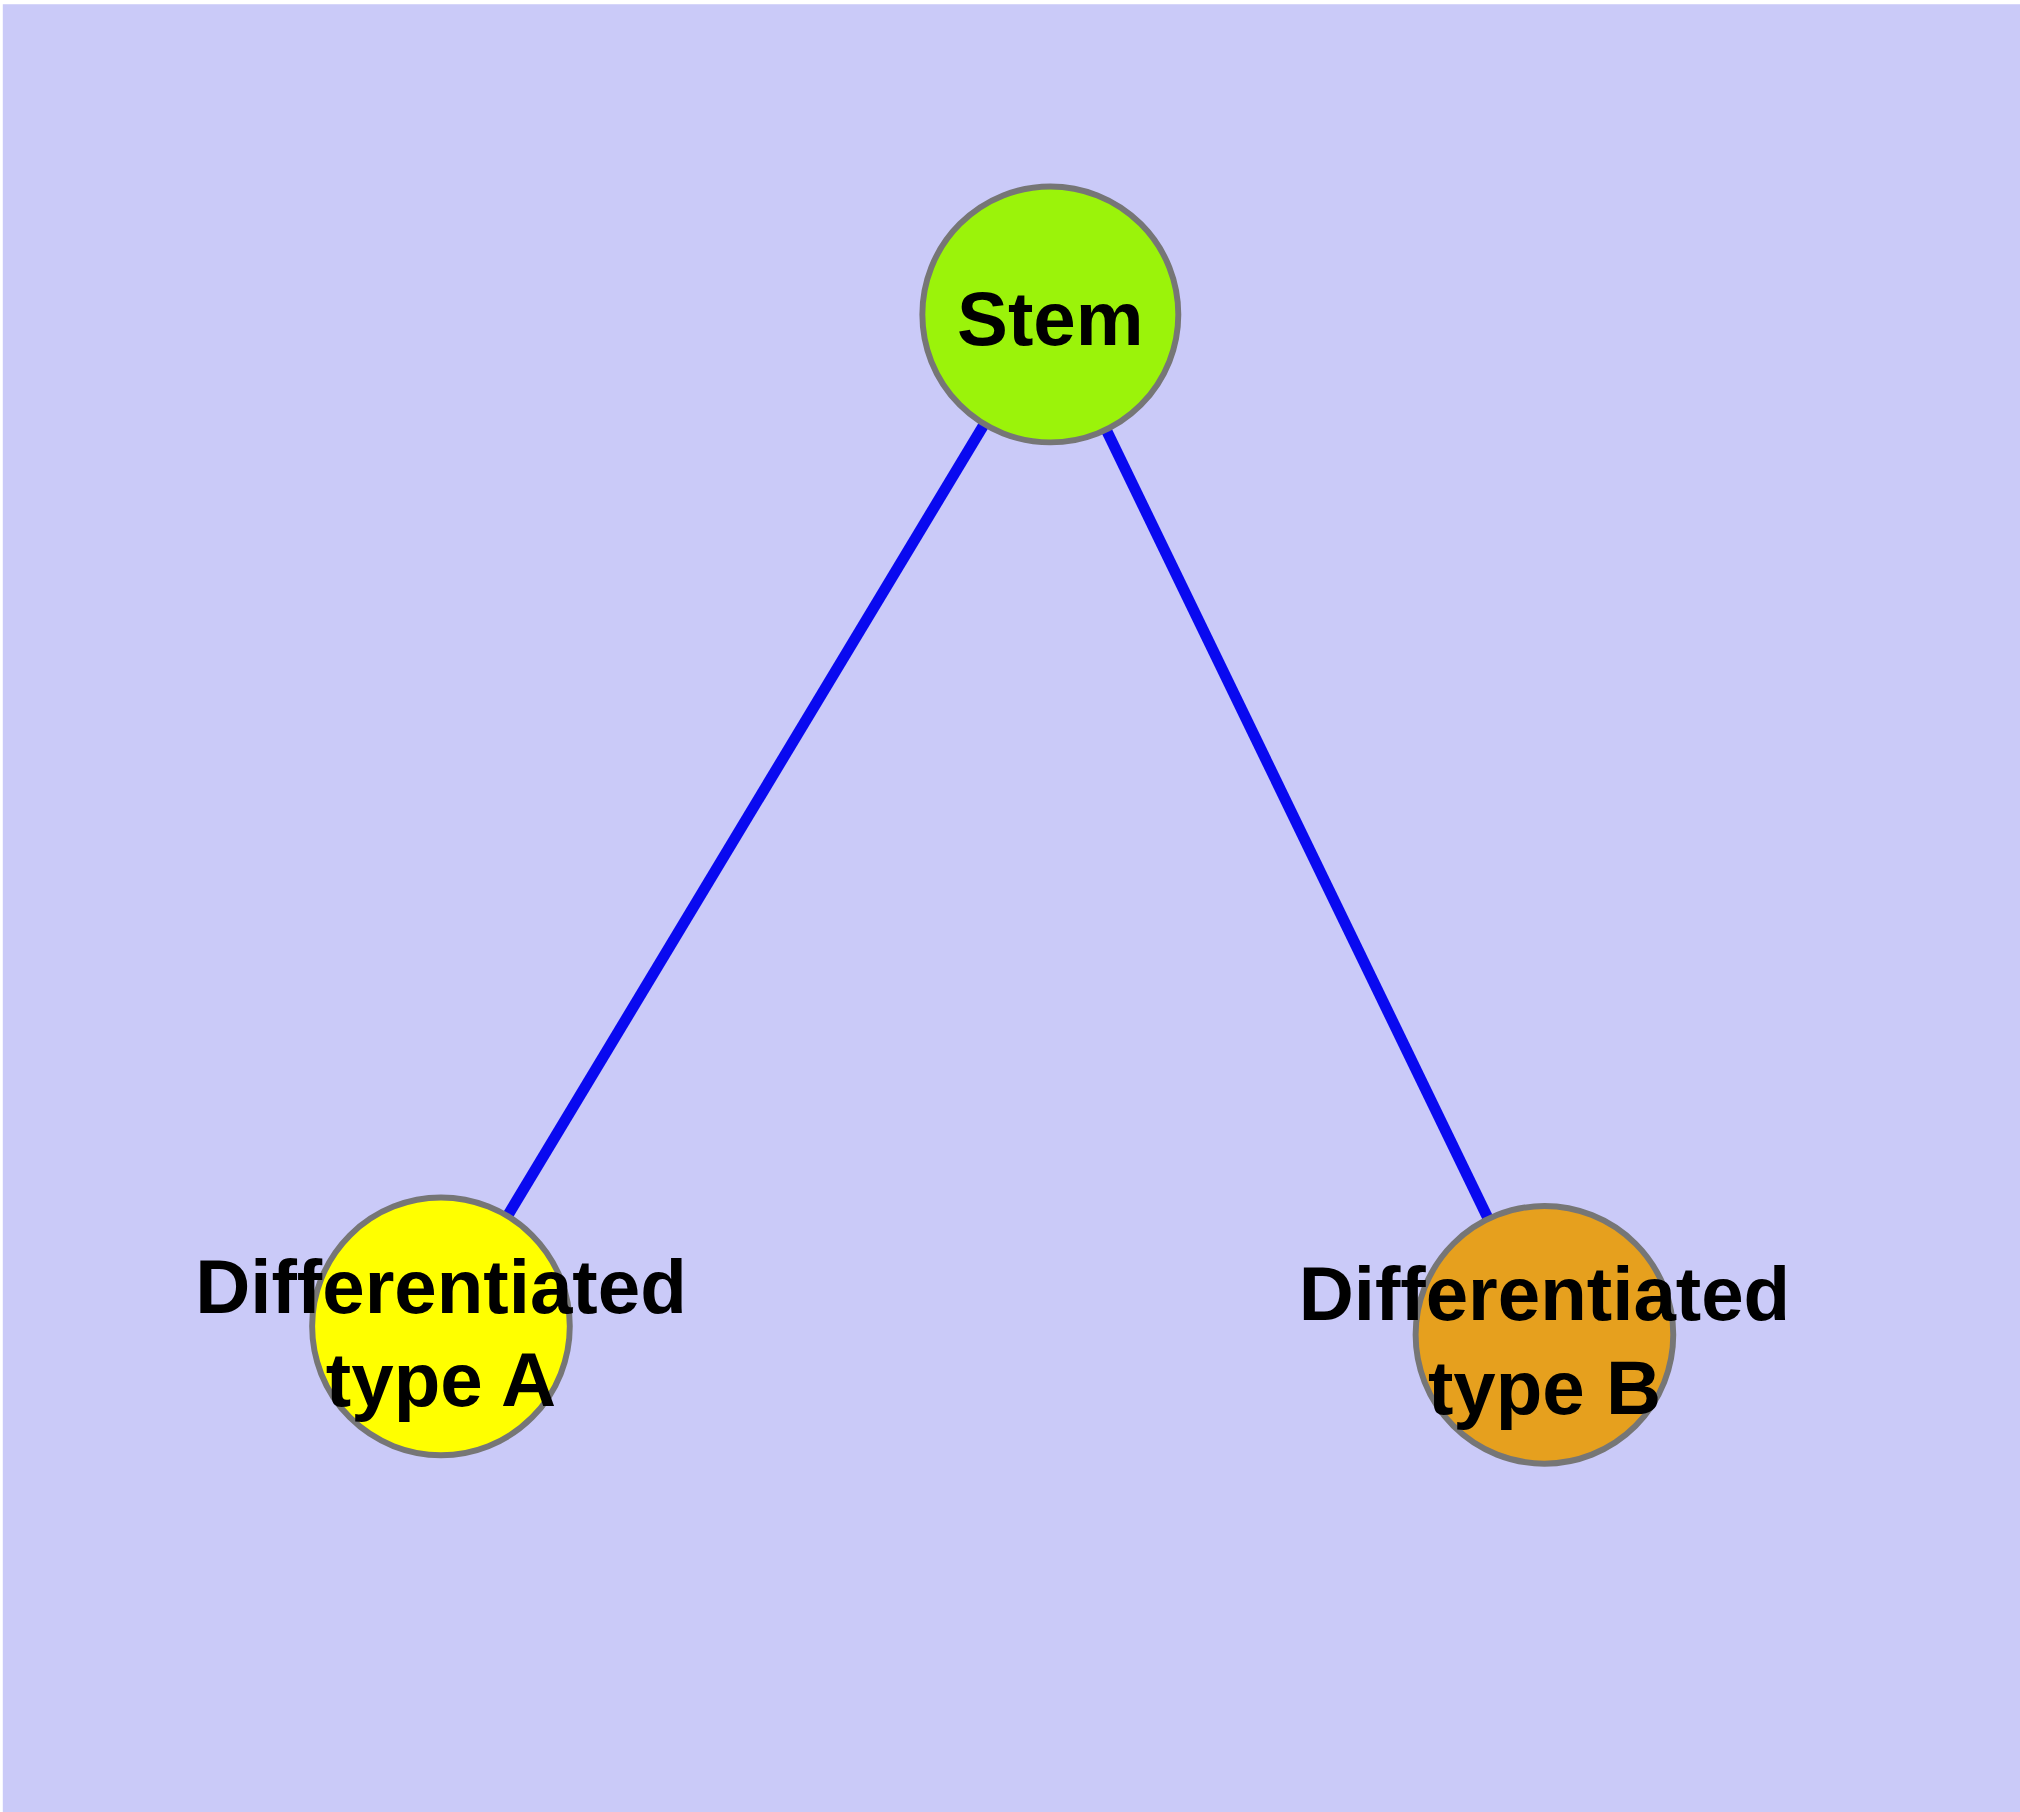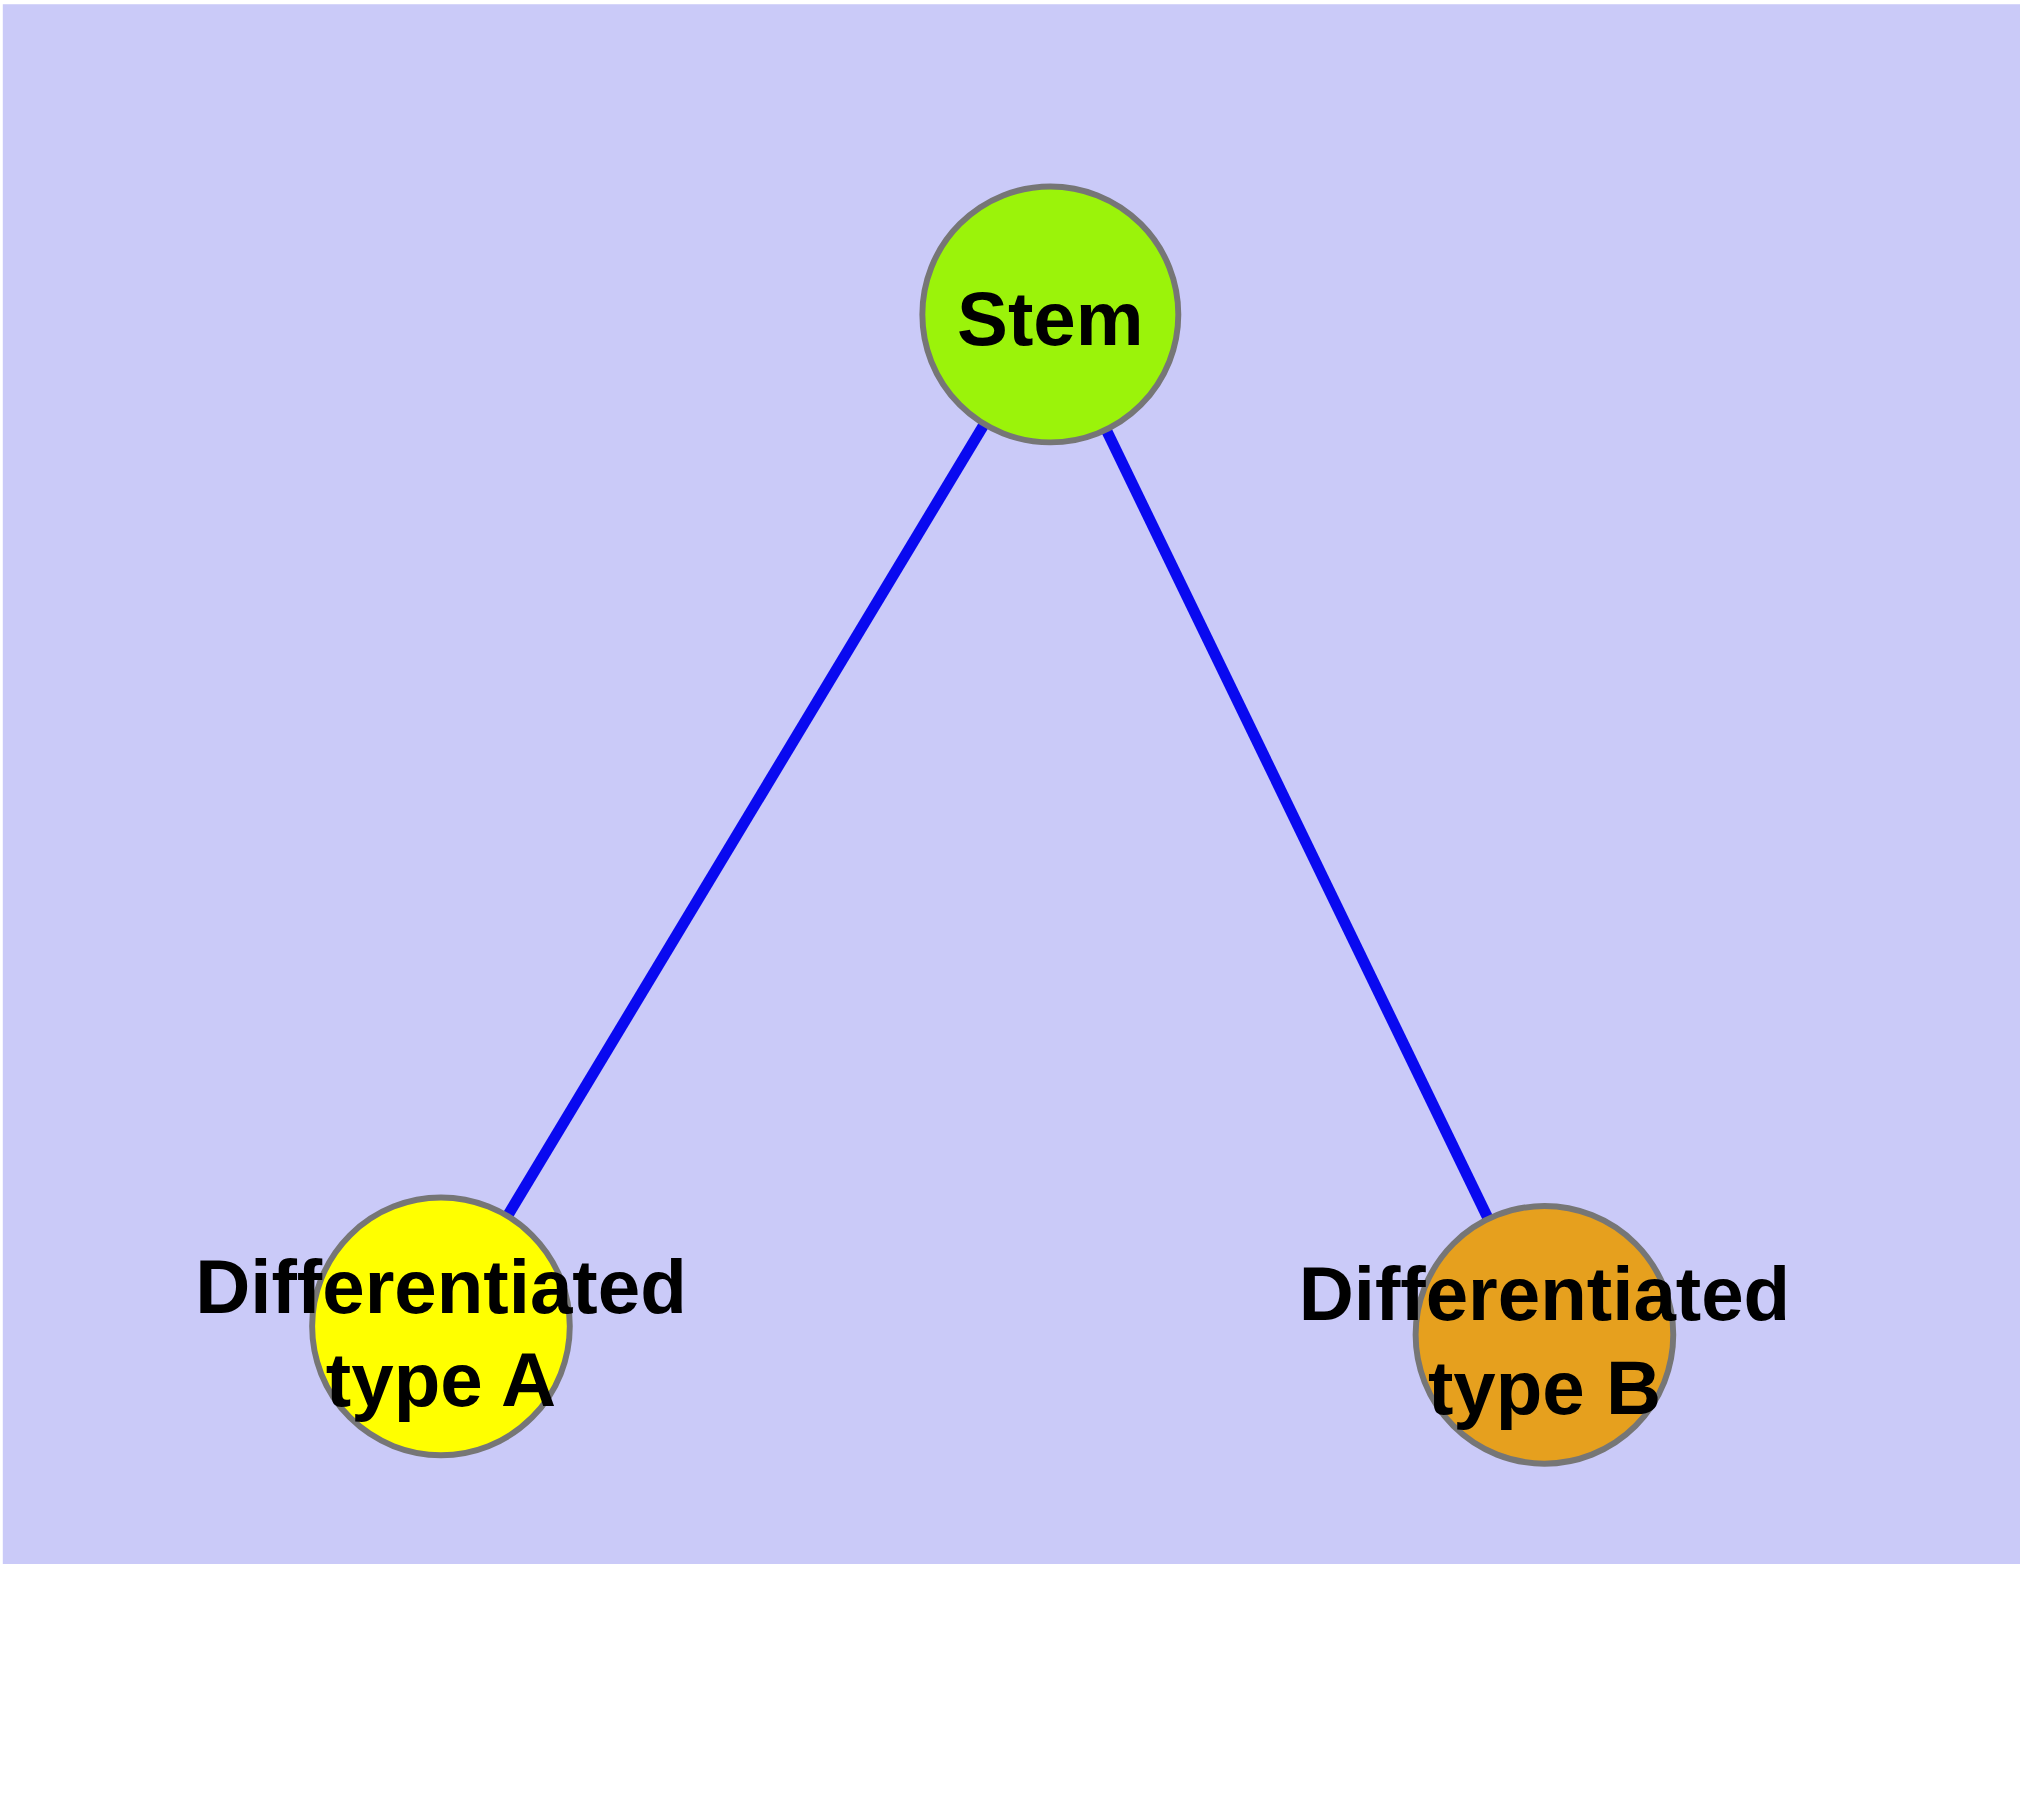--- a/index.html
+++ b/index.html
@@ -3,21 +3,21 @@
 <meta charset="utf-8">
 <style>
   html, body {
     margin: 0;
     padding: 0;
     background: #ffffff;
   }
   .page {
     position: relative;
     width: 2021px;
-    height: 1564px;
+    height: 1812px;
     background: #ffffff;
     overflow: hidden;
     font-family: "Liberation Sans", sans-serif;
     text-align: center;
   }
   svg.diagram {
     position: absolute;
     left: 0;
     top: 0;
     width: 2021px;

